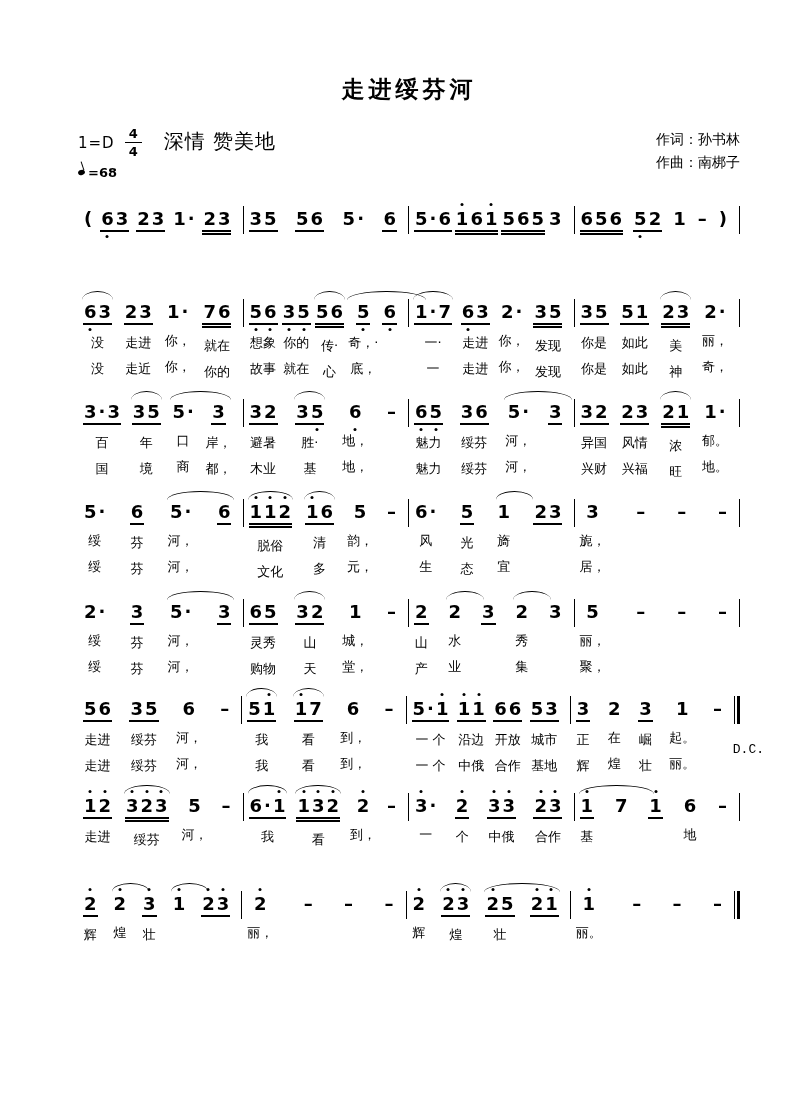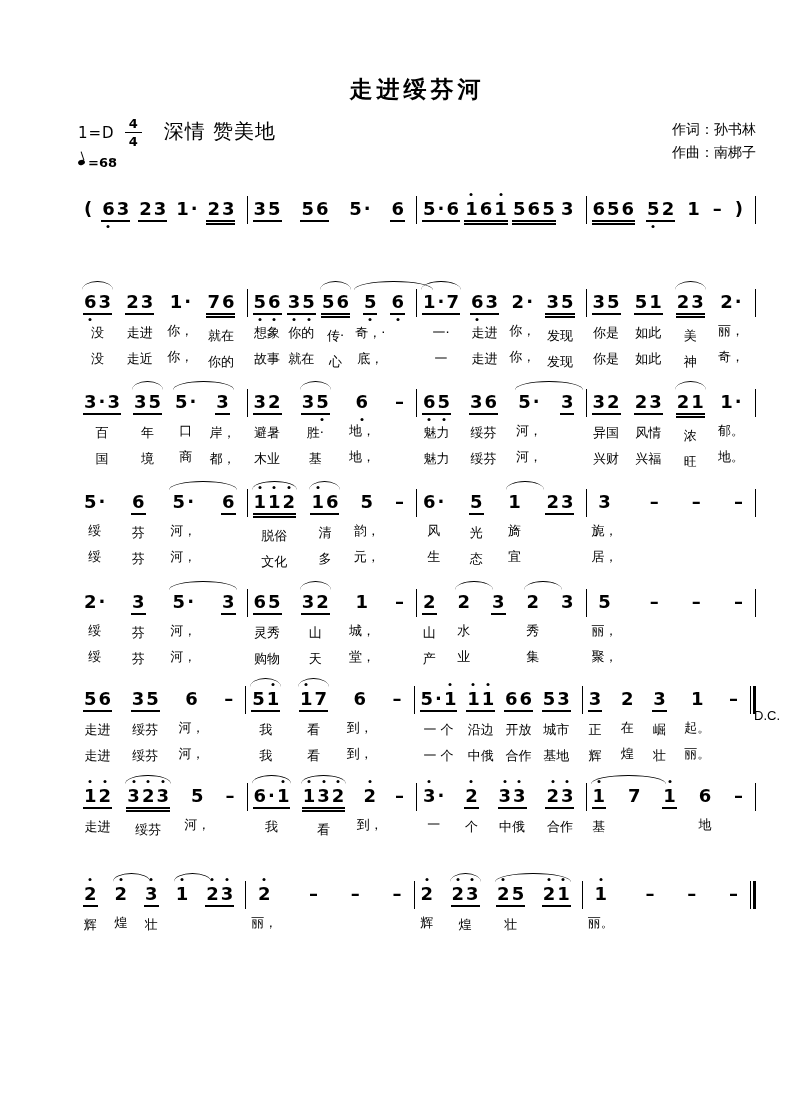--- a/index.html
+++ b/index.html
@@ -1,20 +1,20 @@
 <!DOCTYPE html>
 <html><head>
 <meta charset="utf-8">
 <style>
   html,body{margin:0;padding:0;background:#fff;}
   body{width:790px;height:1119px;color:#000;font-family:"DejaVu Sans","Liberation Sans",sans-serif;overflow:hidden;}
-  .page{position:relative;width:790px;height:1119px;background:#fff;box-sizing:border-box;padding:0 34px 0 78px;}
+  .page{position:relative;width:790px;height:1119px;background:#fff;box-sizing:border-box;padding:0 50px 0 78px;}
   .title{ text-align:center;margin:0;padding-top:74px;font-family:"DejaVu Serif","Liberation Serif",serif;
     font-size:23px;font-weight:bold;letter-spacing:4px;}
-  .meta{display:flex;justify-content:space-between;margin-top:11px;height:56px;}
+  .meta{display:flex;justify-content:space-between;margin-top:21px;height:56px;}
   .meta-left{display:flex;flex-direction:column;}
   .key-row{display:flex;align-items:center;font-size:15px;}
   .keysig{letter-spacing:1px;}
   .frac{display:inline-flex;flex-direction:column;align-items:center;margin-left:10px;font-size:13px;line-height:1;font-weight:bold;}
   .frac .num{padding:1px 4px 2px;}
   .frac .den{border-top:1px solid #000;padding:2px 4px 1px;}
   .expression{font-size:20px;margin-left:22px;align-self:flex-end;padding-bottom:4px;letter-spacing:1px;}
   .tempo-row{font-size:13px;margin-top:6px;display:flex;align-items:center;font-weight:bold;text-align:right;}
   .note-glyph{display:inline-block;width:7px;height:5px;background:#000;border-radius:50%;transform:rotate(-18deg);position:relative;margin-right:3px;}
   .note-glyph::after{content:"";position:absolute;right:0;top:-8px;width:1px;height:9px;background:#000;}
@@ -29,21 +29,21 @@
   .tok{position:relative;display:flex;flex-direction:column;align-items:center;margin-top:14px;}
   .note{height:24px;display:flex;align-items:flex-end;box-sizing:content-box;}
   .note.u1{border-bottom:2px solid #000;}
   .note.u2{border-bottom:5px double #000;}
   .dg{position:relative;display:inline-block;font-size:18px;font-weight:bold;line-height:22px;padding:0 1px;font-family:"DejaVu Sans","Liberation Sans",sans-serif;}
   .hd{position:absolute;top:-5px;left:50%;transform:translateX(-50%);width:3px;height:3px;background:#000;border-radius:50%;}
   .ld{position:absolute;bottom:-8px;left:50%;transform:translateX(-50%);width:3px;height:3px;background:#000;border-radius:50%;}
   .arc{position:absolute;top:-8px;left:-1px;height:8px;border-top:1.5px solid #000;border-radius:50% 50% 0 0 / 100% 100% 0 0;}
   .lyr{margin-top:9px;font-size:13px;height:17px;line-height:17px;white-space:nowrap;text-align:center;}
   .lyr.second{margin-top:9px;}
-  .dc{position:absolute;right:-24px;top:36px;font-size:13px;font-family:Liberation Sans, sans-serif;}
+  .dc{position:absolute;right:-24px;top:60px;font-size:13px;font-family:Liberation Mono, monospace;}
   .mb-intro{margin-bottom:50px;}
   .mb-two{margin-bottom:5px;}
   .mb-one{margin-bottom:29px;}
 </style>
 </head>
 <body>
 
 <div class="page">
   <h1 class="title">走进绥芬河</h1>
 

